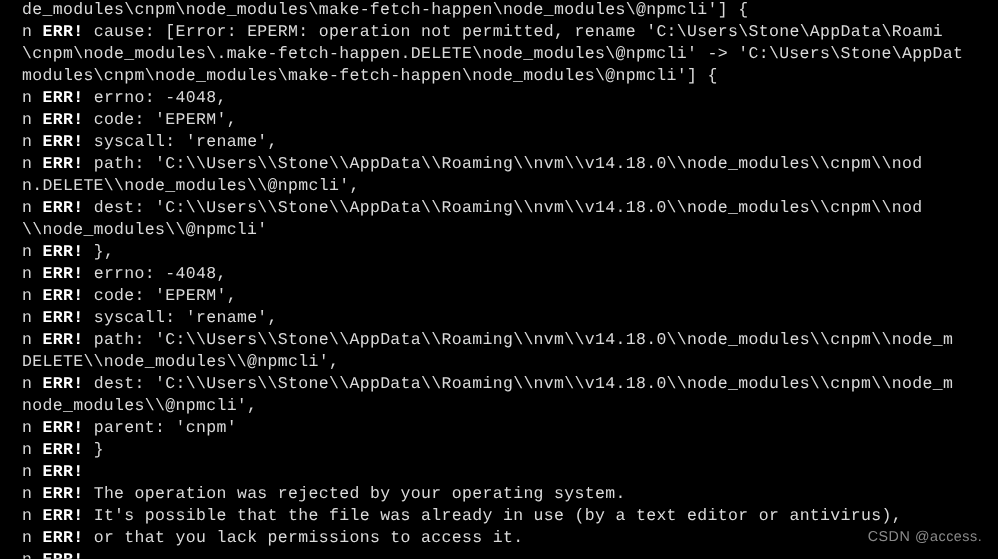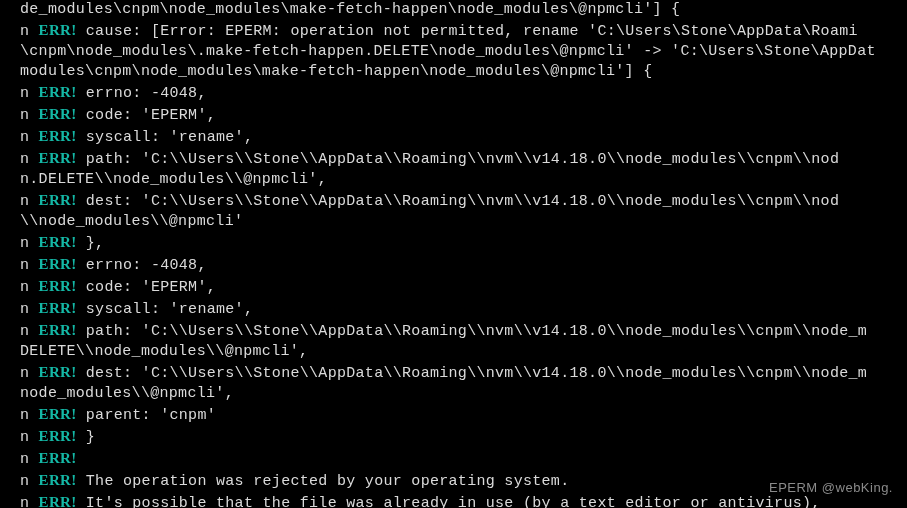--- a/index.html
+++ b/index.html
@@ -24,35 +24,34 @@
       padding: 0;
       letter-spacing: 0.3px;
     }
     .line {
       display: block;
       white-space: nowrap;
       overflow: hidden;
       margin-left: 20px;
     }
     .err {
-      color: #14b8a6;
+      color: #ffffff;
       font-weight: bold;
-      font-family: Liberation Serif, serif;
     }
     .text {
       color: #dadada;
     }
     .watermark {
       position: absolute;
       bottom: 10px;
       right: 14px;
       color: #8a8a8a;
       font-size: 13px;
       font-family: sans-serif;
       letter-spacing: 0.5px;
     }
   </style>
 </head>
 <body>
 
 <div class="terminal" id="terminal"><span class="line"><span class="text">de_modules\cnpm\node_modules\make-fetch-happen\node_modules\@npmcli'] {</span></span><span class="line"><span class="text">n </span><span class="err">ERR!</span><span class="text">   </span><span class="text">cause: [Error: EPERM: operation not permitted, rename 'C:\Users\Stone\AppData\Roami</span></span><span class="line"><span class="text">\cnpm\node_modules\.make-fetch-happen.DELETE\node_modules\@npmcli' -&gt; 'C:\Users\Stone\AppDat</span></span><span class="line"><span class="text">modules\cnpm\node_modules\make-fetch-happen\node_modules\@npmcli'] {</span></span><span class="line"><span class="text">n </span><span class="err">ERR!</span><span class="text">     </span><span class="text">errno: -4048,</span></span><span class="line"><span class="text">n </span><span class="err">ERR!</span><span class="text">     </span><span class="text">code: 'EPERM',</span></span><span class="line"><span class="text">n </span><span class="err">ERR!</span><span class="text">     </span><span class="text">syscall: 'rename',</span></span><span class="line"><span class="text">n </span><span class="err">ERR!</span><span class="text">     </span><span class="text">path: 'C:\\Users\\Stone\\AppData\\Roaming\\nvm\\v14.18.0\\node_modules\\cnpm\\nod</span></span><span class="line"><span class="text">n.DELETE\\node_modules\\@npmcli',</span></span><span class="line"><span class="text">n </span><span class="err">ERR!</span><span class="text">     </span><span class="text">dest: 'C:\\Users\\Stone\\AppData\\Roaming\\nvm\\v14.18.0\\node_modules\\cnpm\\nod</span></span><span class="line"><span class="text">\\node_modules\\@npmcli'</span></span><span class="line"><span class="text">n </span><span class="err">ERR!</span><span class="text">   </span><span class="text">},</span></span><span class="line"><span class="text">n </span><span class="err">ERR!</span><span class="text">   </span><span class="text">errno: -4048,</span></span><span class="line"><span class="text">n </span><span class="err">ERR!</span><span class="text">   </span><span class="text">code: 'EPERM',</span></span><span class="line"><span class="text">n </span><span class="err">ERR!</span><span class="text">   </span><span class="text">syscall: 'rename',</span></span><span class="line"><span class="text">n </span><span class="err">ERR!</span><span class="text">   </span><span class="text">path: 'C:\\Users\\Stone\\AppData\\Roaming\\nvm\\v14.18.0\\node_modules\\cnpm\\node_m</span></span><span class="line"><span class="text">DELETE\\node_modules\\@npmcli',</span></span><span class="line"><span class="text">n </span><span class="err">ERR!</span><span class="text">   </span><span class="text">dest: 'C:\\Users\\Stone\\AppData\\Roaming\\nvm\\v14.18.0\\node_modules\\cnpm\\node_m</span></span><span class="line"><span class="text">node_modules\\@npmcli',</span></span><span class="line"><span class="text">n </span><span class="err">ERR!</span><span class="text">   </span><span class="text">parent: 'cnpm'</span></span><span class="line"><span class="text">n </span><span class="err">ERR!</span><span class="text"> </span><span class="text">}</span></span><span class="line"><span class="text">n </span><span class="err">ERR!</span><span class="text"></span></span><span class="line"><span class="text">n </span><span class="err">ERR!</span><span class="text"> </span><span class="text">The operation was rejected by your operating system.</span></span><span class="line"><span class="text">n </span><span class="err">ERR!</span><span class="text"> </span><span class="text">It's possible that the file was already in use (by a text editor or antivirus),</span></span><span class="line"><span class="text">n </span><span class="err">ERR!</span><span class="text"> </span><span class="text">or that you lack permissions to access it.</span></span><span class="line"><span class="text">n </span><span class="err">ERR!</span><span class="text"></span></span></div>
 
-<div class="watermark">EPERM @webKing.</div>
+<div class="watermark">CSDN @access.</div>
 
 </body></html>

